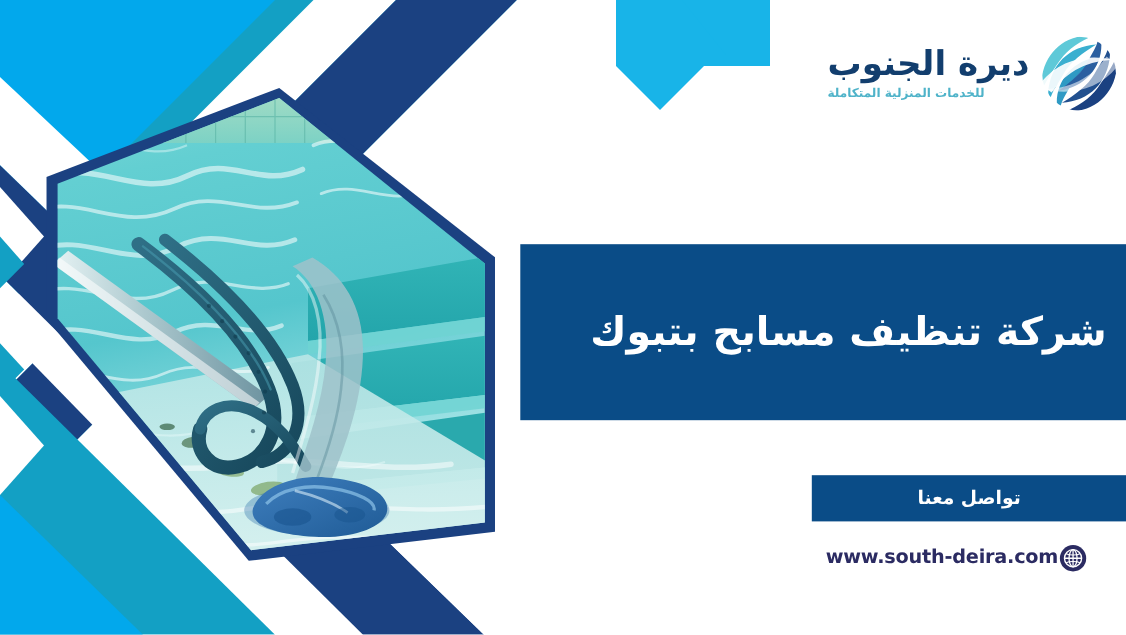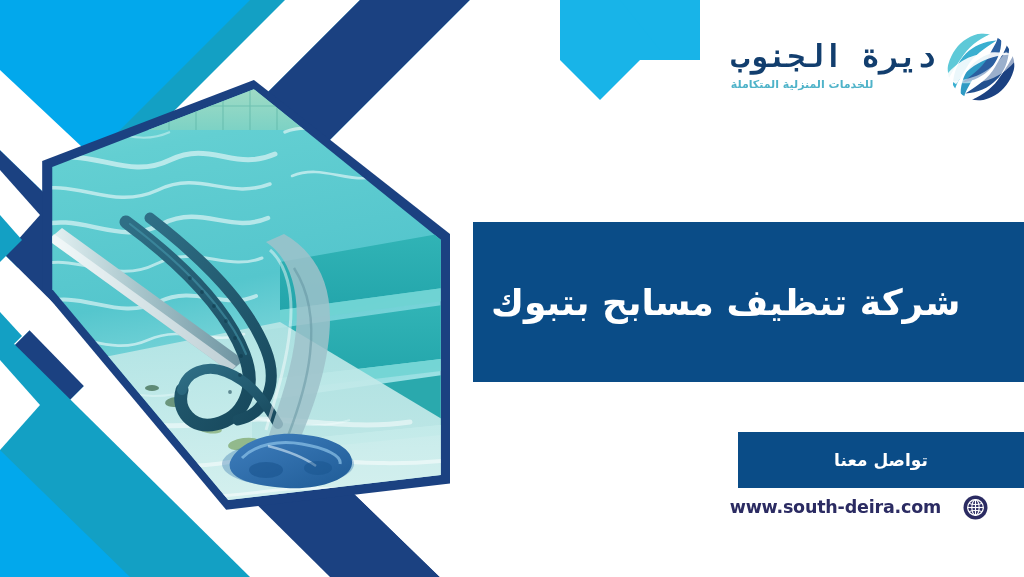--- a/index.html
+++ b/index.html
@@ -57,41 +57,41 @@
   
   .title-banner {
     position: absolute;
     left: 473px;
     top: 222px;
     width: 551px;
     height: 160px;
     background: #0a4c87;
     display: flex;
     align-items: center;
-    justify-content: flex-end;
+    justify-content: flex-start;
     direction: rtl;
   }
   .title-banner .title-text {
     color: #ffffff;
     font-size: 36px;
     font-weight: bold;
     letter-spacing: 0.5px;
     line-height: 1.25;
     text-align: center;
     padding: 0 18px;
     white-space: nowrap;
   }
 
   
   .contact-btn {
     position: absolute;
     left: 738px;
     top: 432px;
     width: 286px;
-    height: 56px;
+    height: 42px;
     background: #0a4c87;
     display: flex;
     align-items: center;
     justify-content: center;
     direction: rtl;
     cursor: pointer;
   }
   .contact-btn .contact-text {
     color: #ffffff;
     font-size: 17px;
@@ -102,21 +102,21 @@
   
   .site-row {
     position: absolute;
     left: 738px;
     top: 490px;
     width: 250px;
     height: 34px;
     display: flex;
     align-items: center;
     justify-content: flex-end;
-    gap: 22px;
+    gap: 1px;
     cursor: pointer;
   }
   .site-row .site-url {
     color: #2b2b62;
     font-size: 17.5px;
     font-weight: bold;
     letter-spacing: -0.2px;
     white-space: nowrap;
   }
   .globe-icon {
@@ -145,21 +145,20 @@
     justify-content: center;
     direction: rtl;
   }
   .logo-title {
     color: #123e6e;
     font-size: 31px;
     font-weight: bold;
     line-height: 1.08;
     letter-spacing: 1px;
     white-space: nowrap;
-    font-family: Liberation Mono, monospace;
   }
   .logo-sub {
     color: #4fb3c9;
     font-size: 11px;
     font-weight: bold;
     line-height: 1.3;
     letter-spacing: 0.2px;
     white-space: nowrap;
     margin-top: 2px;
   }

